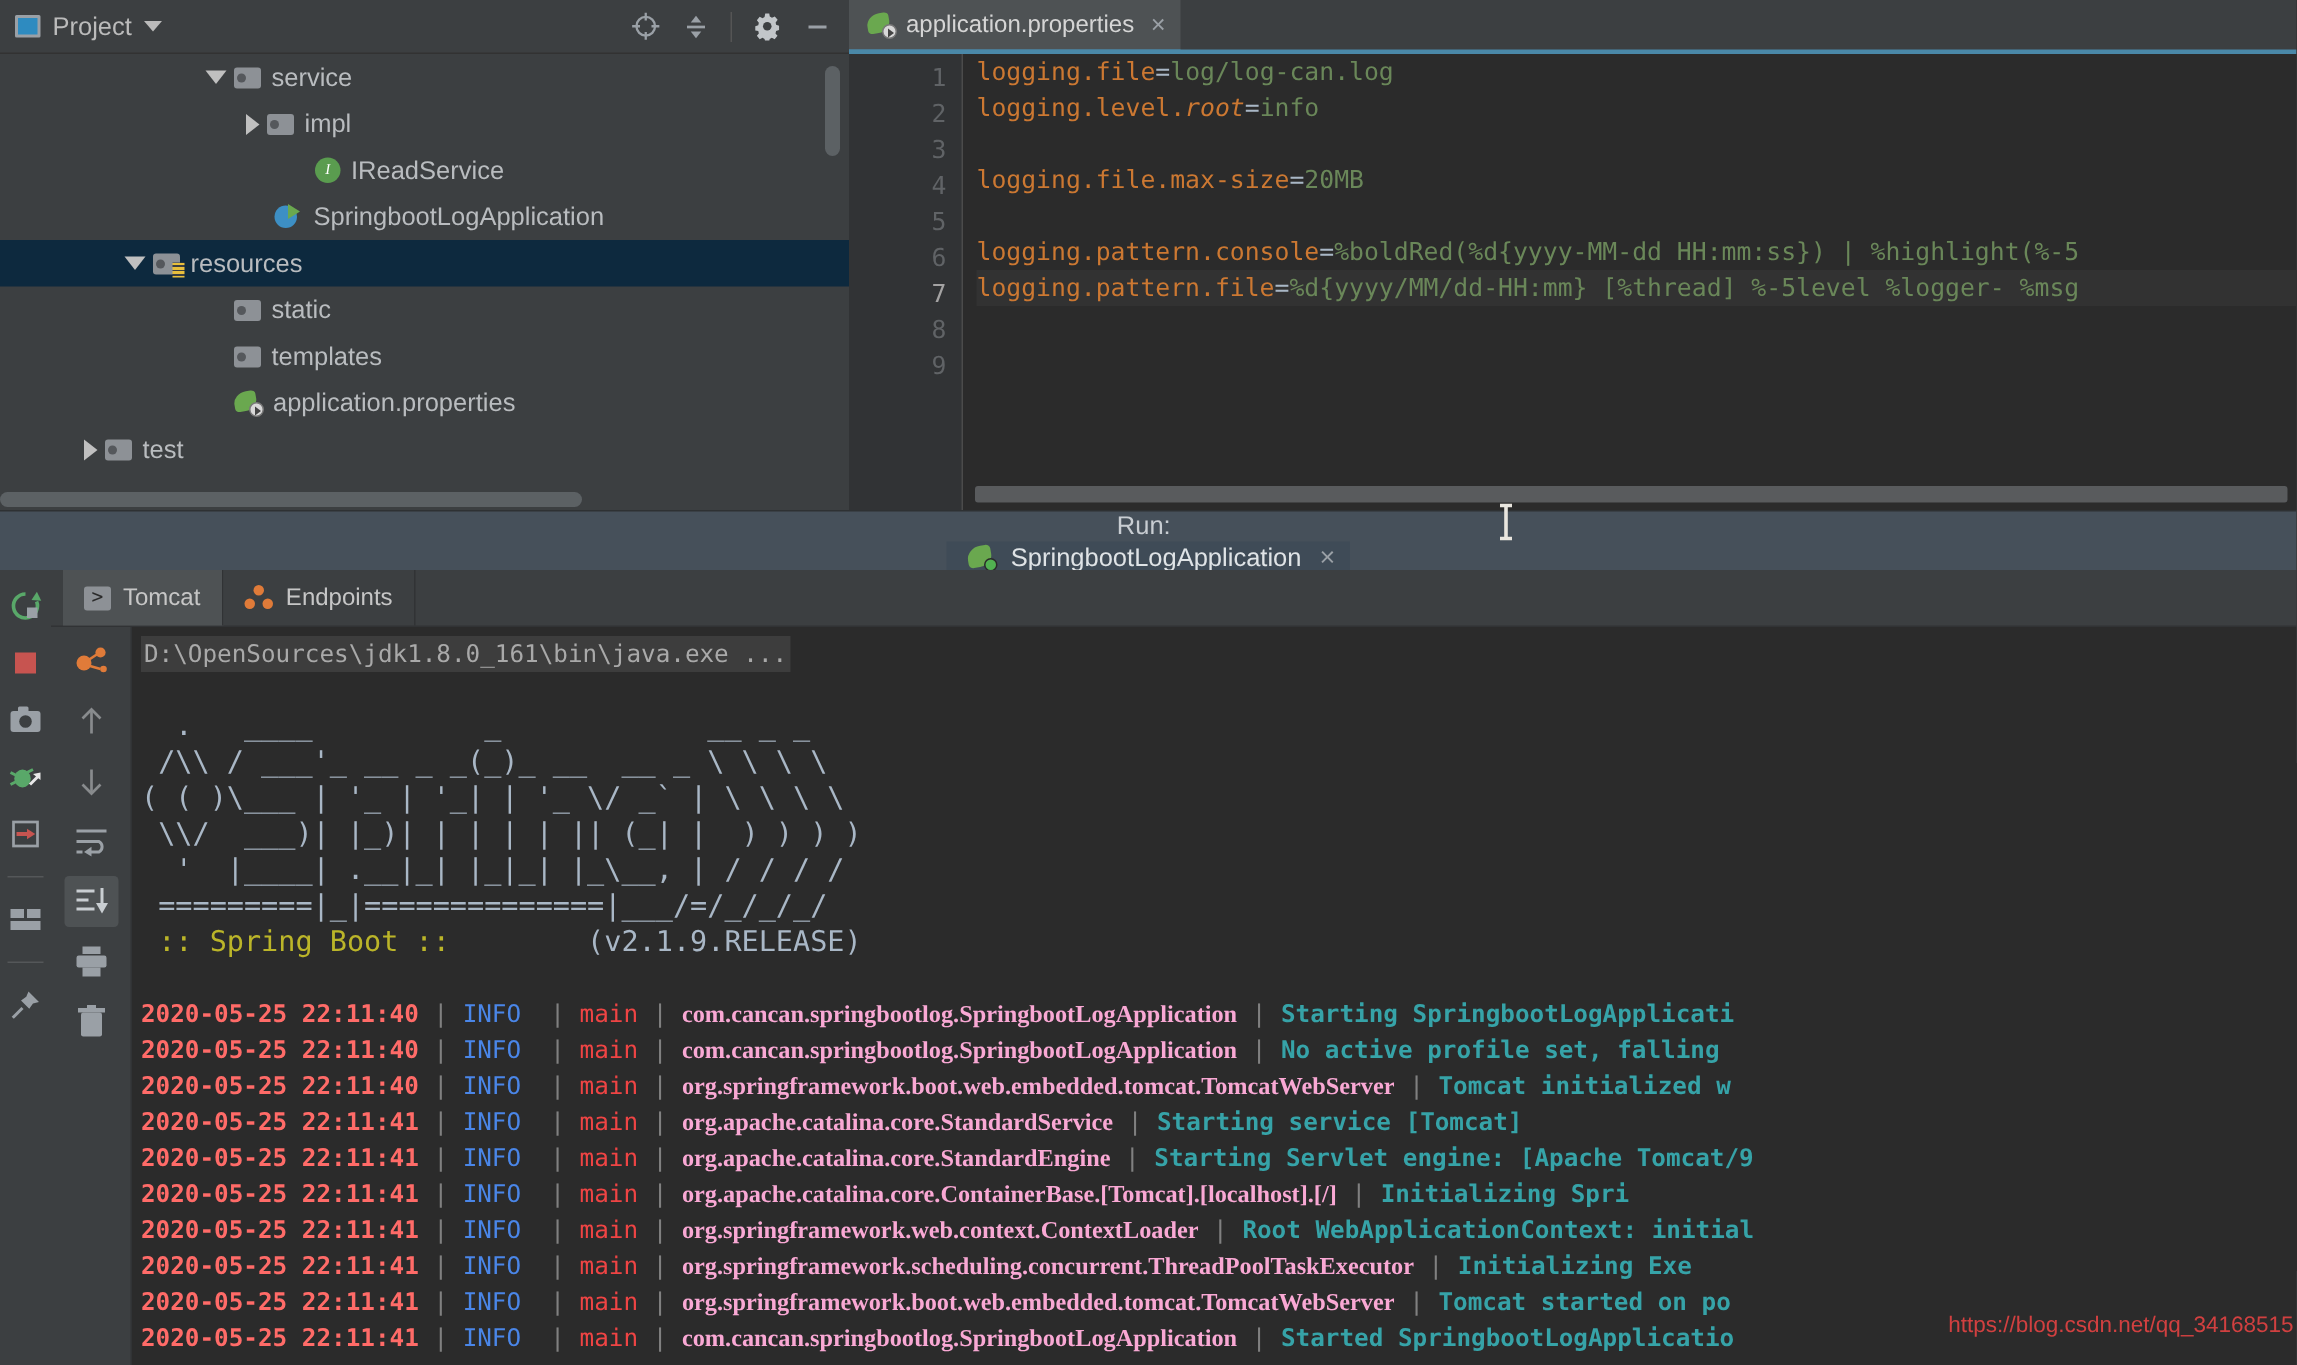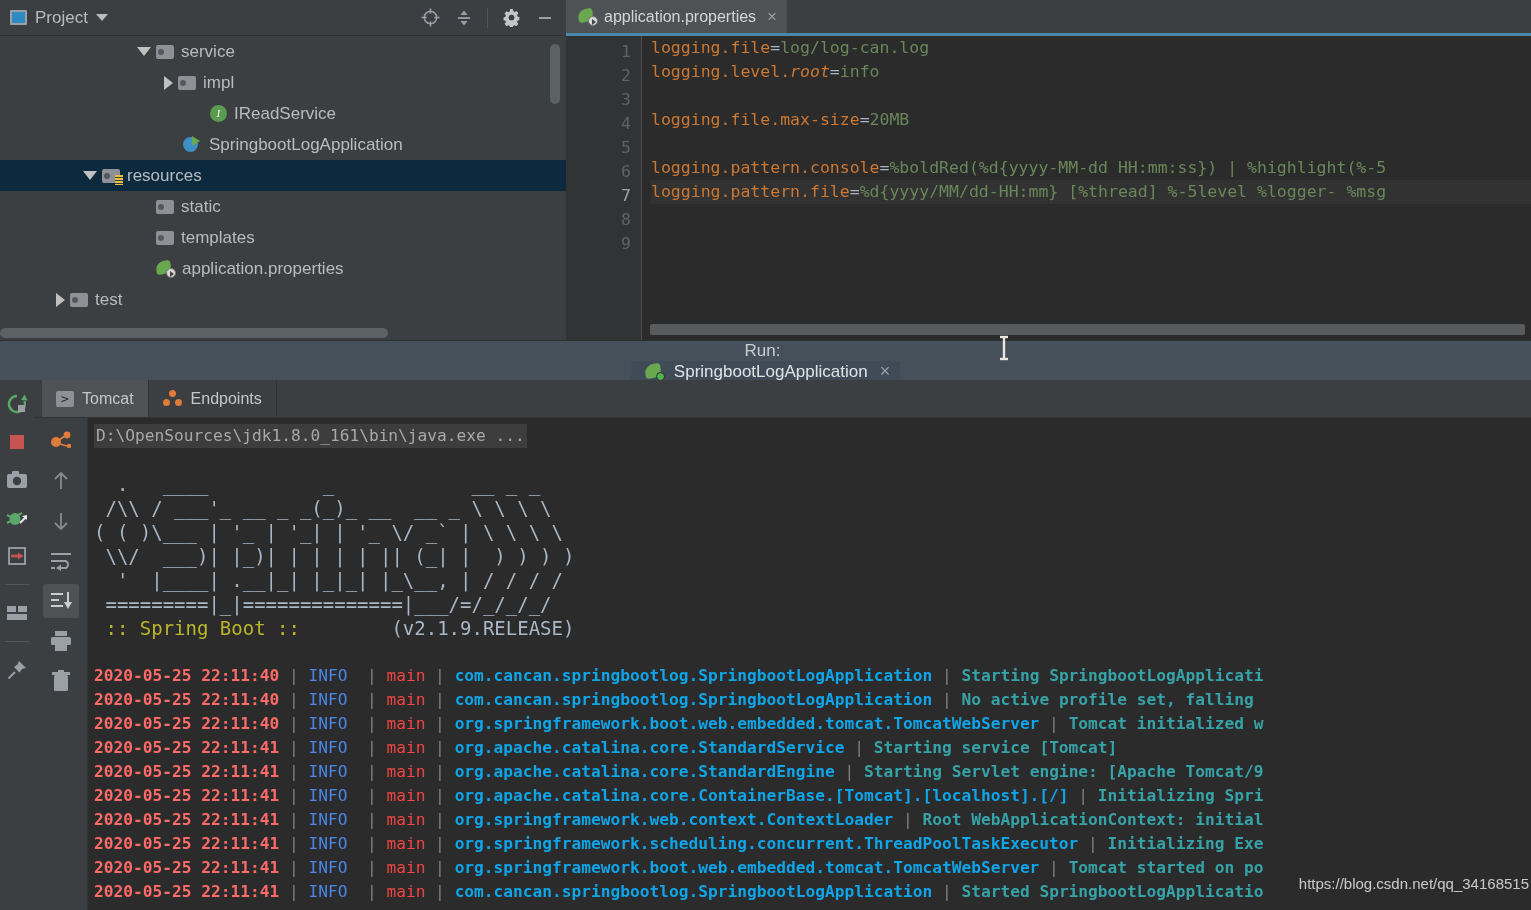--- a/index.html
+++ b/index.html
@@ -224,25 +224,25 @@
   }
   #cmdline { color: #a9a9a9; background: #3d3d3d; display: inline-block; padding: 0 2px; }
   .banner { color: #a9b7c6; white-space: pre; font-size: 19px; line-height: 24px; }
   .banner .sb { color: #bbb529; }
   .banner .ver { color: #a9b7c6; }
   .logline { white-space: pre; }
   .lg-time { color: #ff6b68; font-weight: bold; }
   .lg-sep { color: #808080; }
   .lg-level { color: #4a86e8; }
   .lg-thread { color: #ef4444; }
-  .lg-logger { color: #0ea5e9; font-weight: bold; }
+  .lg-logger { color: #f9a8d4; font-weight: bold; font-family: Liberation Serif, serif; }
   .lg-msg { color: #36a3a8; font-weight: bold; }
 
   #watermark {
-    position: absolute; right: 2px; bottom: 14px; color: #e5e5e5; opacity: .85;
+    position: absolute; right: 2px; bottom: 14px; color: #ef4444; opacity: .85;
     font-size: 15px; font-family: "Liberation Sans", sans-serif;
     z-index: 30; pointer-events: none;
   }
 </style>
 </head>
 <body>
 
 <div id="app">
 
   <div id="project-panel">

